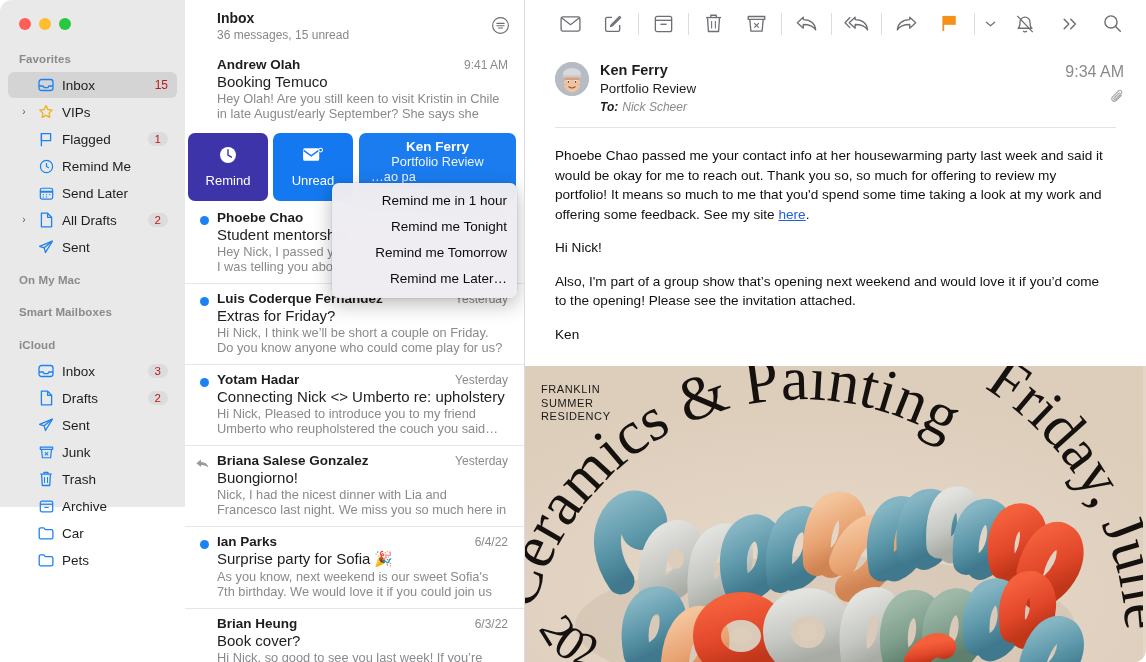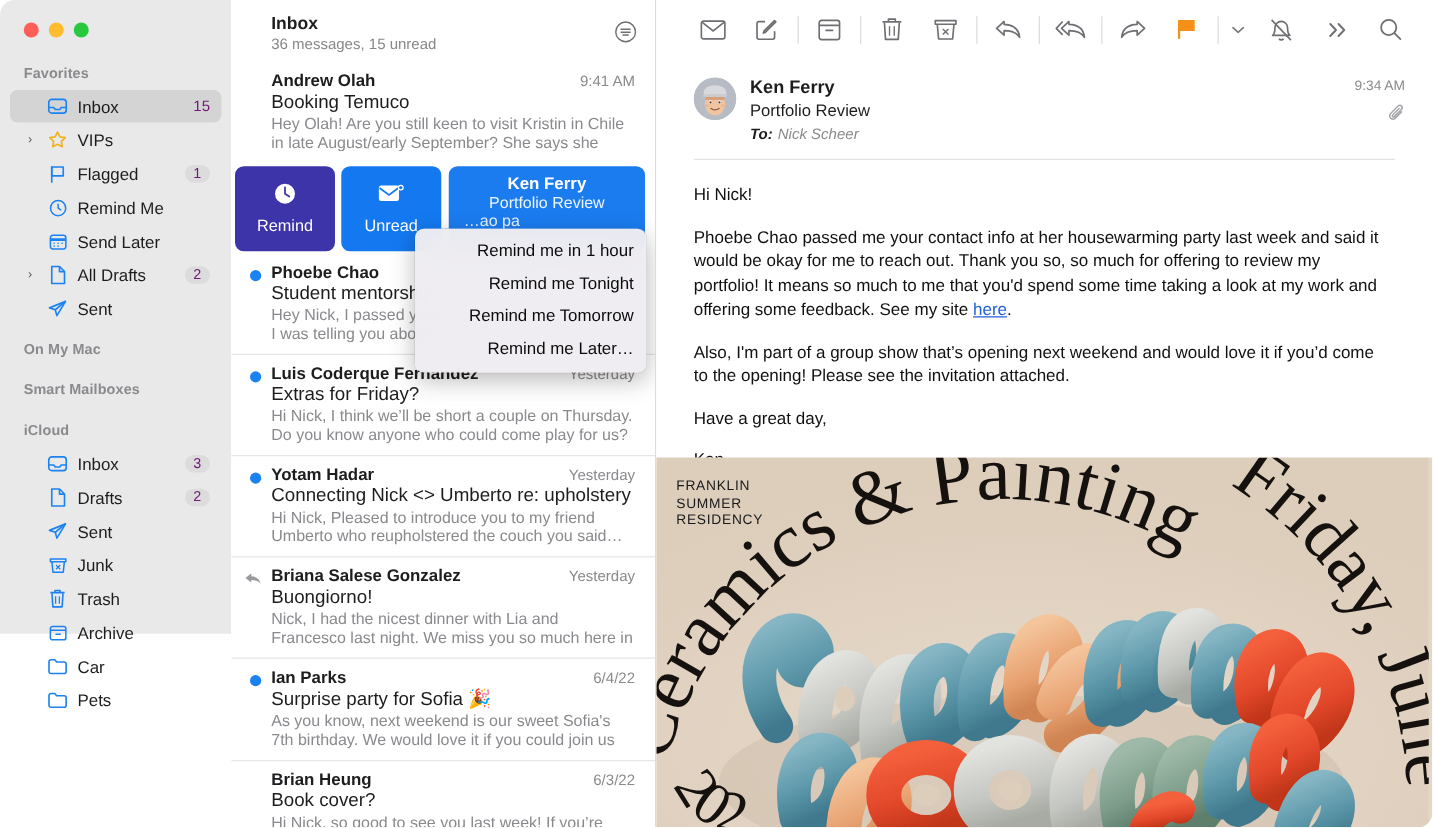--- a/index.html
+++ b/index.html
@@ -65,21 +65,21 @@
     line-height: 1;
   }
   .sb-ico {
     width: 18px; flex: 0 0 18px;
     display: flex; align-items: center; justify-content: center;
     color: #1b82f2;
   }
   .sb-label { flex: 1 1 auto; white-space: nowrap; }
   .sb-count {
     font-size: 12px;
-    color: #701a75;
+    color: #b91c1c;
     margin-right: 9px;
   }
   .sb-count.pill {
     background: #dcdcdc;
     border-radius: 9px;
     padding: 1px 7px;
     font-size: 11.5px;
   }
 
   
@@ -223,21 +223,21 @@
     overflow: hidden;
     background: #b9bdc4;
   }
   .mh-text { flex: 1 1 auto; }
   .mh-name { font-size: 14.5px; font-weight: 700; color: #1d1d1f; }
   .mh-subj { font-size: 13.3px; color: #1d1d1f; margin-top: 3px; }
   .mh-to { font-size: 12px; margin-top: 4px; font-style: italic; }
   .mh-to b { color: #1d1d1f; font-weight: 700; }
   .mh-to span { color: #8a8a8e; margin-left: 4px; }
   .mh-right { text-align: right; padding-top: 1px; }
-  .mh-time { font-size: 11px; color: #8a8a8e; }
+  .mh-time { font-size: 16px; color: #8a8a8e; }
   .mh-clip { color: #a8a8ac; margin-top: 8px; }
 
   .divider { height: 1px; background: #e3e3e3; margin: 13px 30px 0 30px; }
 
   .body {
     padding: 18px 34px 0 30px;
     font-size: 13.6px;
     line-height: 19.5px;
     color: #111;
   }
@@ -522,21 +522,21 @@
       <div class="msg-snip">Hey Nick, I passed your info along to the colleague I was telling you about. Hopefully you hear from you…</div>
     </div>
 
     <div class="msg">
       <div class="unread-dot"></div>
       <div class="msg-top">
         <div class="msg-from">Luis Coderque Fernandez</div>
         <div class="msg-date">Yesterday</div>
       </div>
       <div class="msg-subj">Extras for Friday?</div>
-      <div class="msg-snip">Hi Nick, I think we’ll be short a couple on Thursday. Do you know anyone who could come play for us?</div>
+      <div class="msg-snip">Hi Nick, I think we’ll be short a couple on Friday. Do you know anyone who could come play for us?</div>
     </div>
 
     <div class="msg">
       <div class="unread-dot"></div>
       <div class="msg-top">
         <div class="msg-from">Yotam Hadar</div>
         <div class="msg-date">Yesterday</div>
       </div>
       <div class="msg-subj">Connecting Nick &lt;&gt; Umberto re: upholstery</div>
       <div class="msg-snip">Hi Nick, Pleased to introduce you to my friend Umberto who reupholstered the couch you said…</div>
@@ -704,24 +704,23 @@
           <svg width="13" height="15" viewBox="0 0 13 15" fill="none" stroke="#a8a8ac" stroke-width="1.2" stroke-linecap="round">
               <path d="M10.2 6.5l-5 5a2.6 2.6 0 01-3.7-3.7l6-6a1.9 1.9 0 012.7 2.7l-5.8 5.8a.9.9 0 01-1.3-1.3l5.2-5.2"></path>
             </svg>
         </div>
       </div>
     </div>
 
     <div class="divider"></div>
 
     <div class="body">
+      <p><span>Phoebe Chao passed me your contact info at her housewarming party last week and said it would be okay for me to reach out. Thank you so, so much for offering to review my portfolio! It means so much to me that you'd spend some time taking a look at my work and offering some feedback. See my site </span><a href="#">here</a><span>.</span></p>
       <p>Hi Nick!</p>
-      <p><span>Phoebe Chao passed me your contact info at her housewarming party last week and said it would be okay for me to reach out. Thank you so, so much for offering to review my portfolio! It means so much to me that you'd spend some time taking a look at my work and offering some feedback. See my site </span><a href="#">here</a><span>.</span></p>
       <p>Also, I'm part of a group show that’s opening next weekend and would love it if you’d come to the opening! Please see the invitation attached.</p>
-      <p>Have a great day,</p>
       <p>Ken</p>
     </div>
 
     <div class="poster">
       <div class="poster-label">
         <div>FRANKLIN</div>
         <div>SUMMER</div>
         <div>RESIDENCY</div>
       </div>
 

